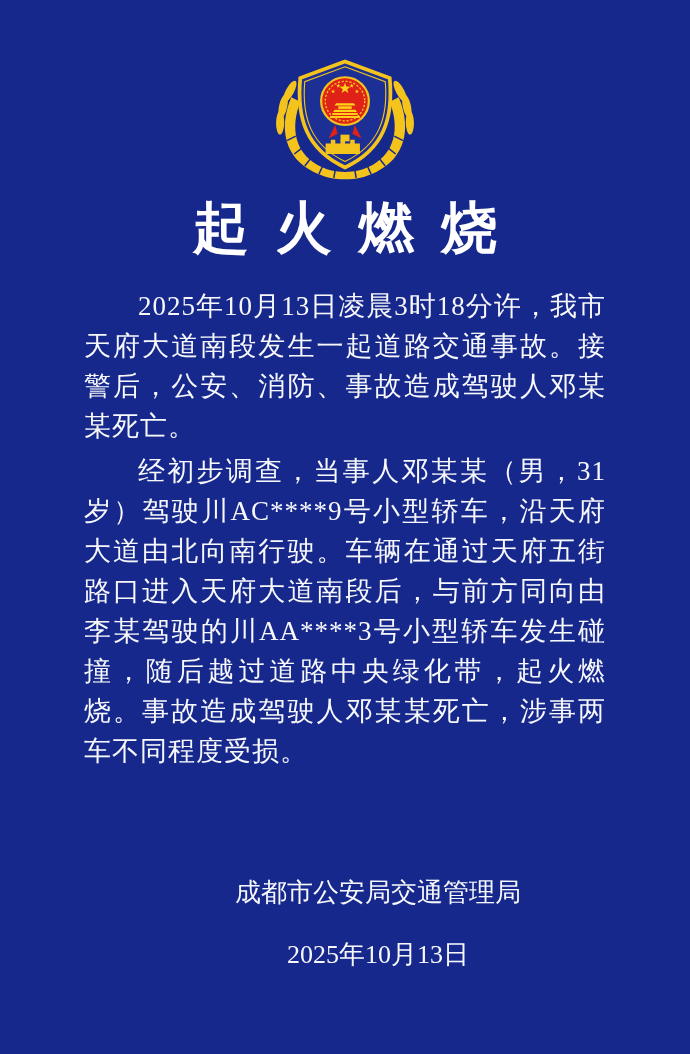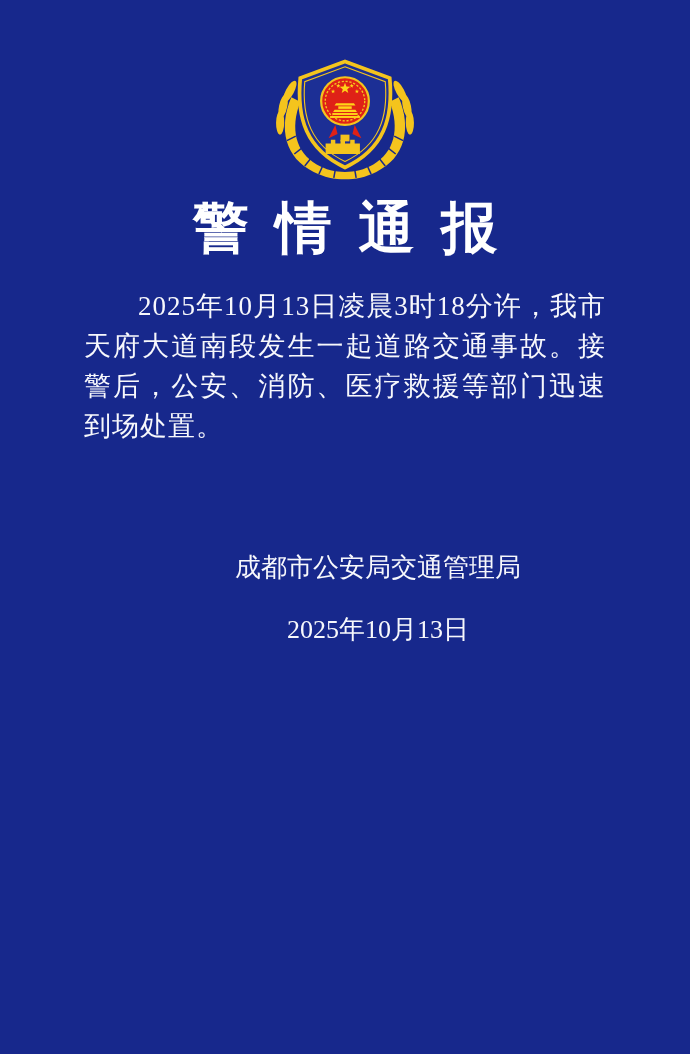--- a/index.html
+++ b/index.html
@@ -104,24 +104,25 @@
           <path d="M98,66 h24 l2,3 h-28 Z"></path>
           <rect x="101" y="70" width="18" height="3.4"></rect>
           <path d="M96,74.5 h28 l2,3 h-32 Z"></path>
           <rect x="93" y="79" width="34" height="2.6"></rect>
           <rect x="90" y="83" width="40" height="2.6"></rect>
         </g>
       </g>
     </svg>
   </div>
 
-  <h1 class="title"><span class="t-inner">警情通报</span></h1>
+  <h1 class="title"><span class="t-inner">起火燃烧</span></h1>
 
   <div class="content">
-    <p>2025年10月13日凌晨3时18分许，我市天府大道南段发生一起道路交通事故。接警后，公安、消防、医疗救援等部门迅速到场处置。</p>
+    <p>2025年10月13日凌晨3时18分许，我市天府大道南段发生一起道路交通事故。接警后，公安、消防、事故造成驾驶人邓某某死亡。</p>
+    <p>经初步调查，当事人邓某某（男，31岁）驾驶川AC****9号小型轿车，沿天府大道由北向南行驶。车辆在通过天府五街路口进入天府大道南段后，与前方同向由李某驾驶的川AA****3号小型轿车发生碰撞，随后越过道路中央绿化带，起火燃烧。事故造成驾驶人邓某某死亡，涉事两车不同程度受损。</p>
   </div>
 
   <div class="signature">
     <div class="issuer">成都市公安局交通管理局</div>
     <div class="date">2025年10月13日</div>
   </div>
 
 </div>
 
 </body></html>

